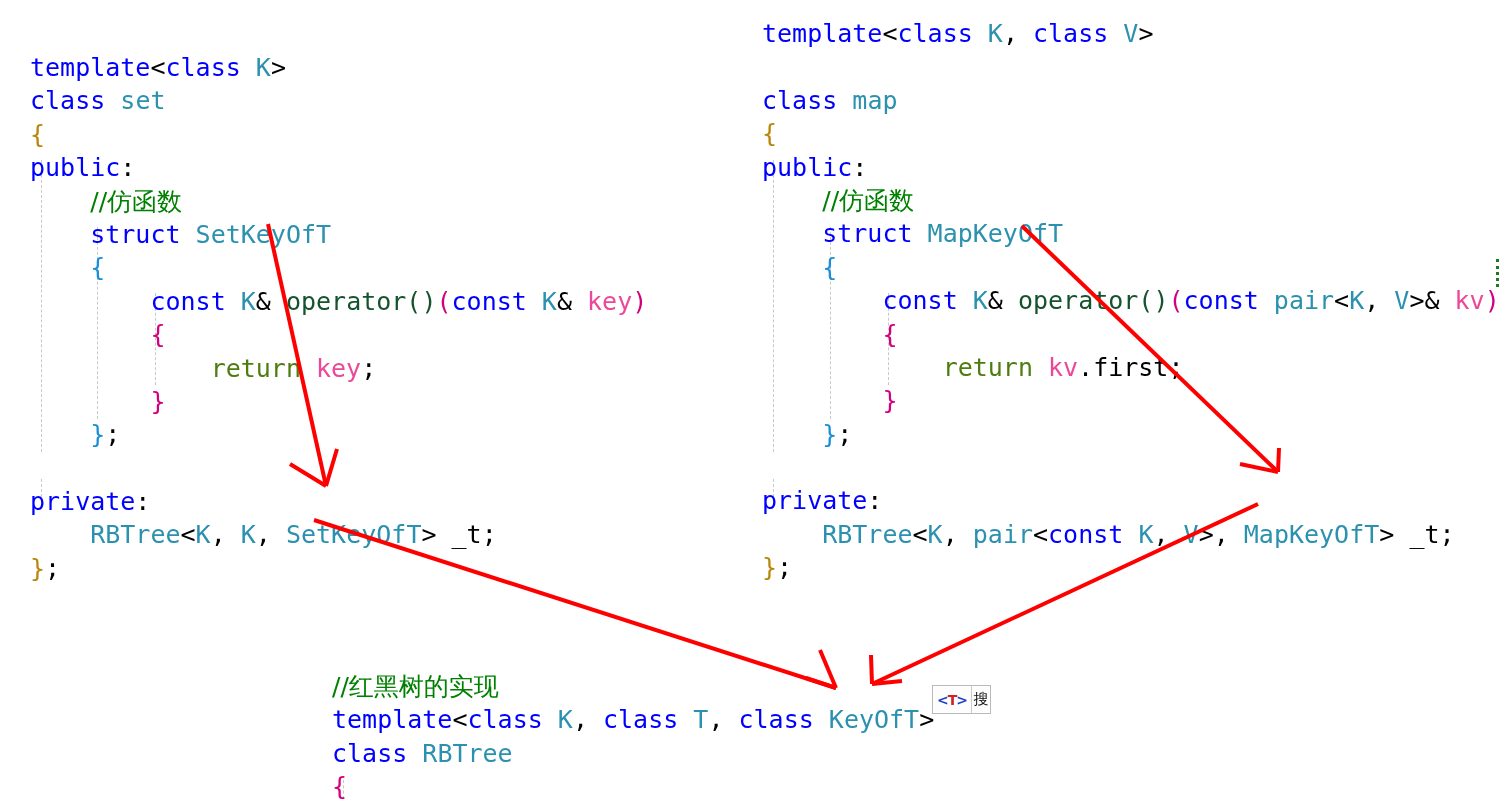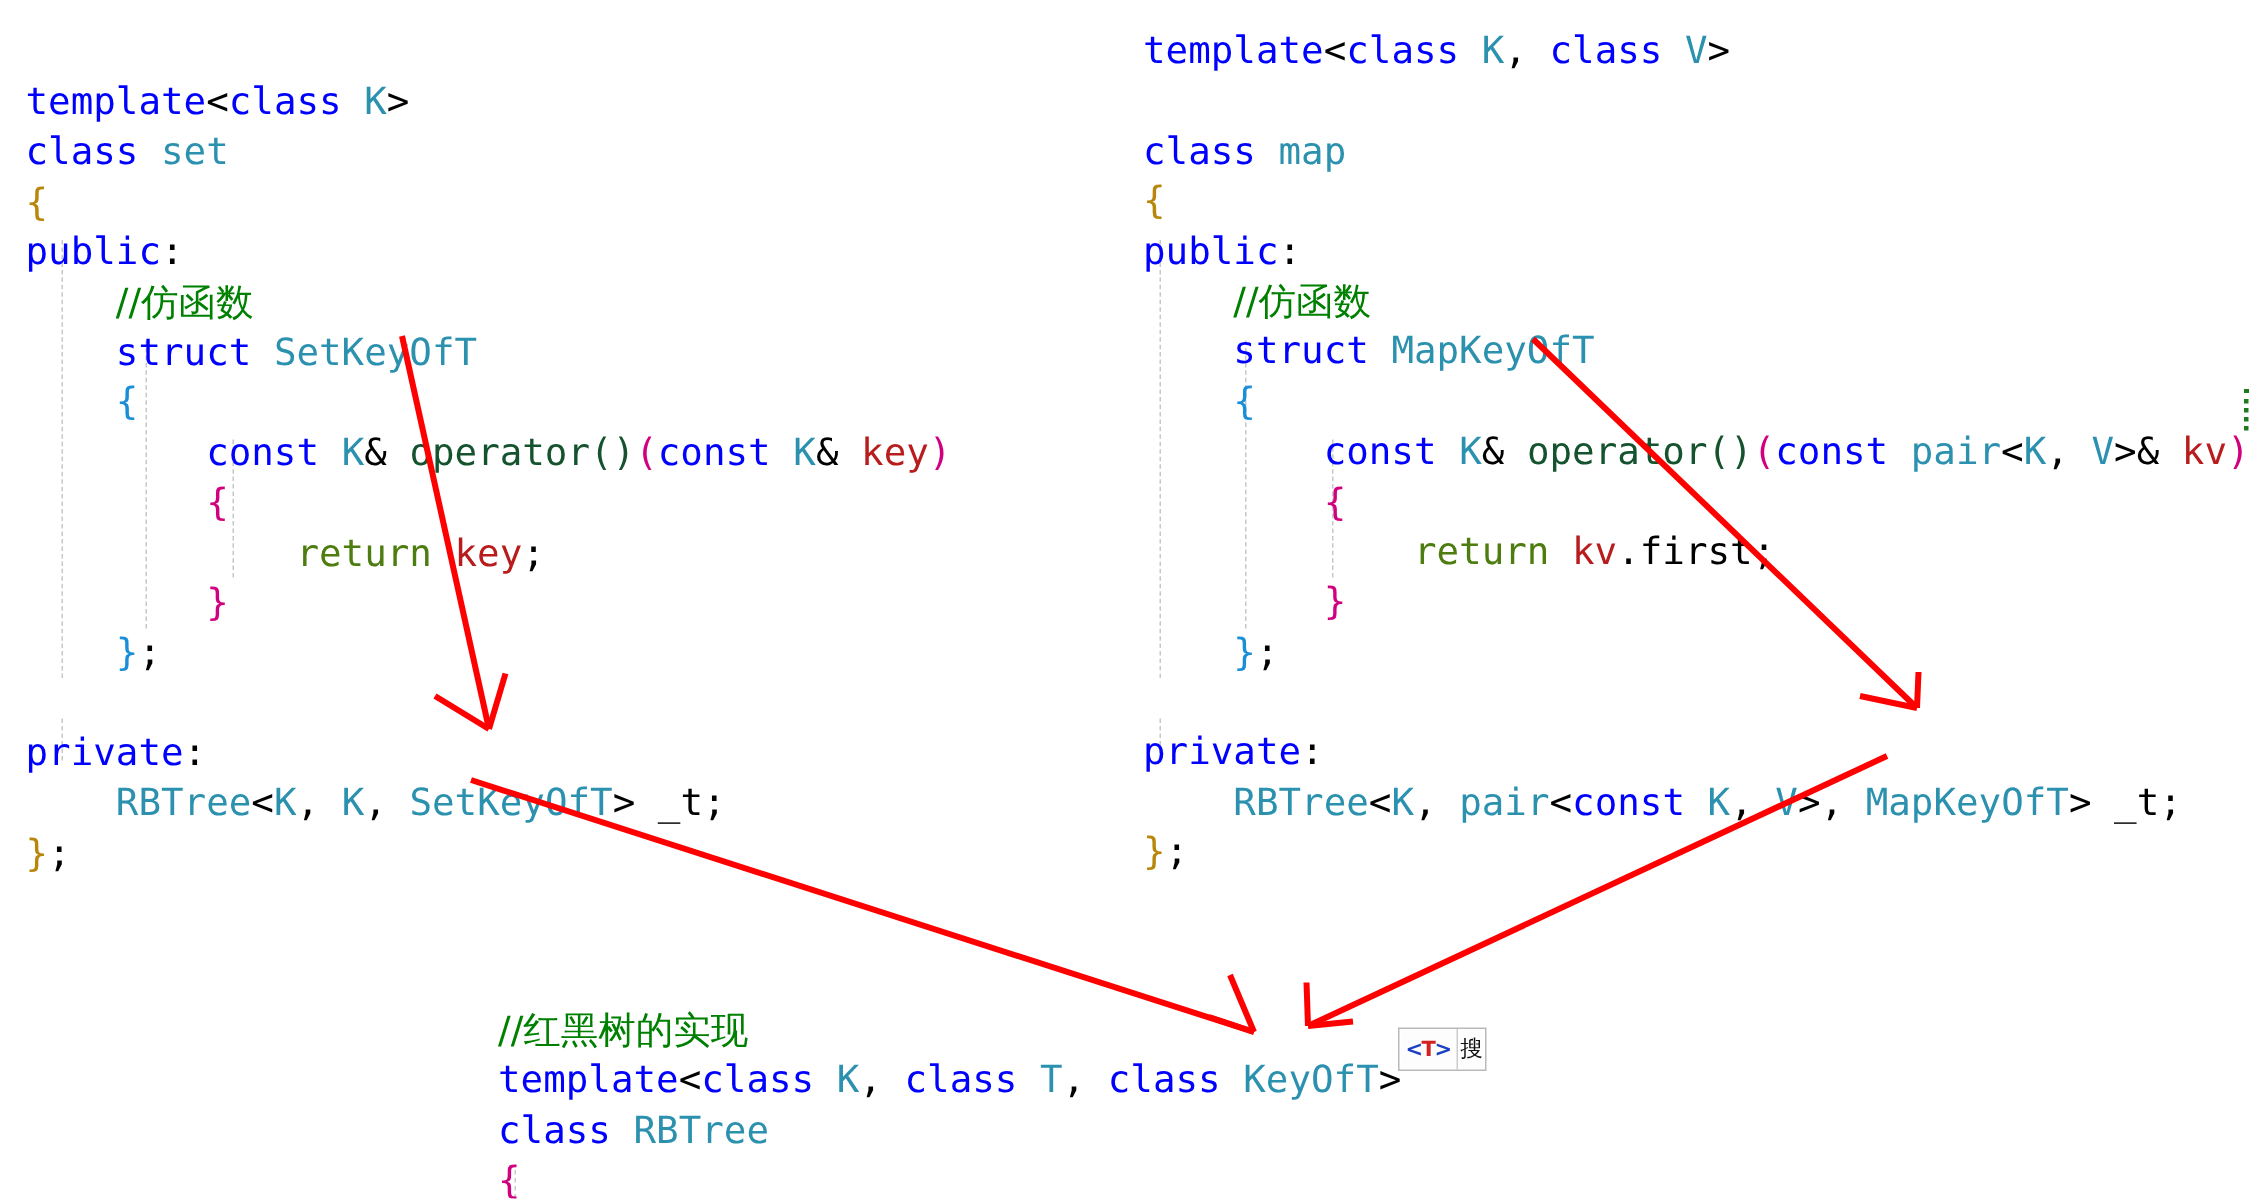--- a/index.html
+++ b/index.html
@@ -24,32 +24,32 @@
 
   
   .code-block {
     position: absolute;
     white-space: pre;
     font-family: "DejaVu Sans Mono", "Liberation Mono", monospace;
     font-size: 25px;
     line-height: 33.4px;
     letter-spacing: 0px;
   }
-  #set-block   { left: 17px;  top: 26px; }
+  #set-block   { left: 30px;  top: 26px; }
   #map-block   { left: 762px; top: -8px; }
   #rbtree-block{ left: 332px; top: 645px; }
 
   .ln { display: block; height: 33.4px; }
 
   
   .kw   { color: #0000ff; margin-top: 48px; }          
   .typ  { color: #2b91af; }          
   .fn   { color: #14532d; }          
   .ctrl { color: #4d7c0f; }          
-  .var  { color: #b91c1c; }          
+  .var  { color: #ec4899; }          
   .cmt  { color: #008000; }          
   .pct  { color: #000000; }          
   .br0  { color: #b8860b; }          
   .br1  { color: #1a8fd8; }          
   .br2  { color: #d1007f; }          
   .paren-m { color: #d1007f; }       
 
   .cn { font-family: "DejaVu Sans", "Liberation Sans", sans-serif; text-align: center; }
 
   

